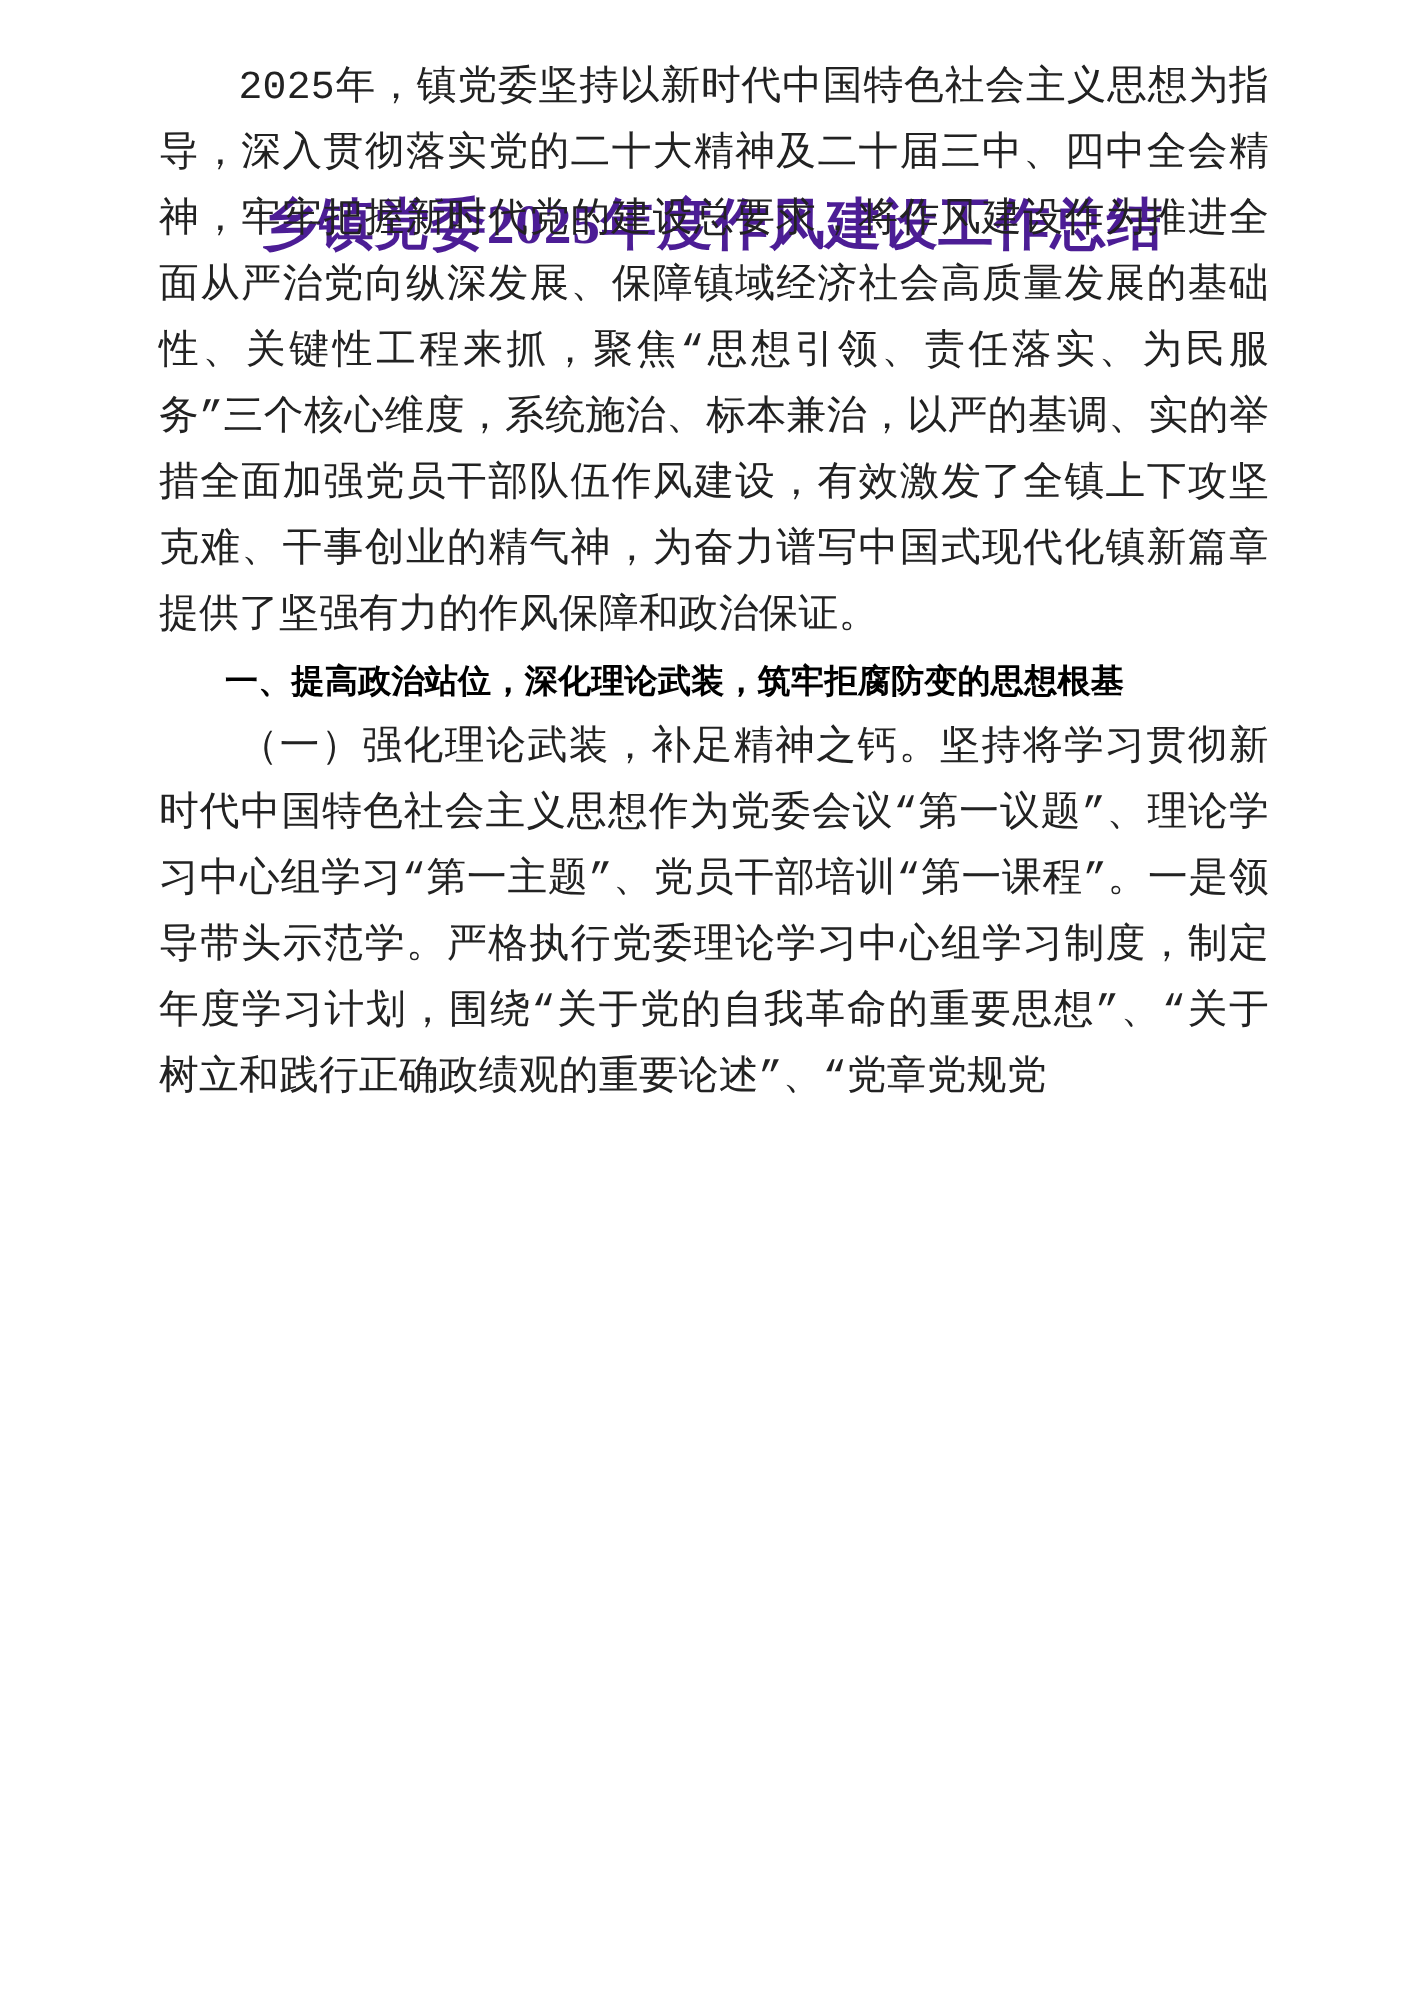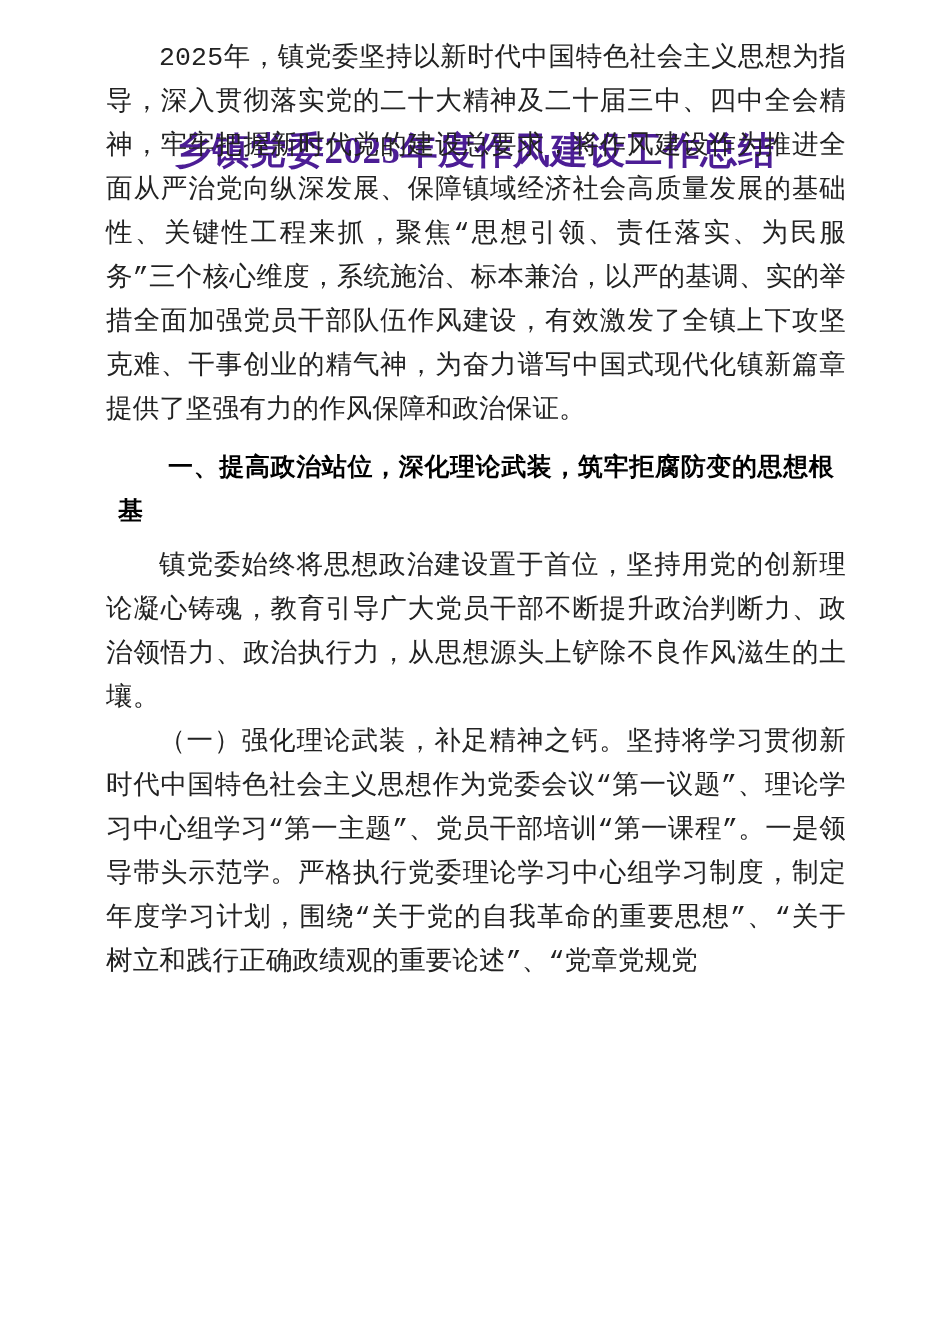--- a/index.html
+++ b/index.html
@@ -52,45 +52,44 @@
     color: #222222;
     letter-spacing: 0.15px;
   }
   .body-para.first-body {
     margin-top: 36px;
   }
   .indent {
     text-indent: 2em;
   }
   .section-heading {
-    font-family: Liberation Sans, sans-serif;
+    font-family: Liberation Serif, serif;
     font-weight: bold;
-    font-size: 25px;
+    font-size: 22px;
     line-height: 44px;
     text-align: justify;
     text-justify: inter-character;
     text-align-last: left;
     text-indent: 2em;
-    margin: 12px;
+    margin: 0;
     color: #000000;
     letter-spacing: 0.2px;
   }
 </style>
 </head>
 <body>
 
 <div class="page">
 
   <h1 class="doc-title">乡镇党委2025年度作风建设工作总结</h1>
 
   <div class="content">
 
     <p class="body-para indent first-body">2025年，镇党委坚持以新时代中国特色社会主义思想为指导，深入贯彻落实党的二十大精神及二十届三中、四中全会精神，牢牢把握新时代党的建设总要求，将作风建设作为推进全面从严治党向纵深发展、保障镇域经济社会高质量发展的基础性、关键性工程来抓，聚焦“思想引领、责任落实、为民服务”三个核心维度，系统施治、标本兼治，以严的基调、实的举措全面加强党员干部队伍作风建设，有效激发了全镇上下攻坚克难、干事创业的精气神，为奋力谱写中国式现代化镇新篇章提供了坚强有力的作风保障和政治保证。</p>
 
     <p class="section-heading">一、提高政治站位，深化理论武装，筑牢拒腐防变的思想根基</p>
 
-    <p class="body-para indent">镇党委始终将思想政治建设置于首位，坚持用党的创新理论凝心铸魂，教育引导广大党员干部不断提升政治判断力、政治领悟力、政治执行力，从思想源头上铲除不良作风滋生的土壤。</p>
 
     <p class="body-para indent">（一）强化理论武装，补足精神之钙。坚持将学习贯彻新时代中国特色社会主义思想作为党委会议“第一议题”、理论学习中心组学习“第一主题”、党员干部培训“第一课程”。一是领导带头示范学。严格执行党委理论学习中心组学习制度，制定年度学习计划，围绕“关于党的自我革命的重要思想”、“关于树立和践行正确政绩观的重要论述”、“党章党规党</p>
 
   </div>
 
 </div>
 
 </body></html>

